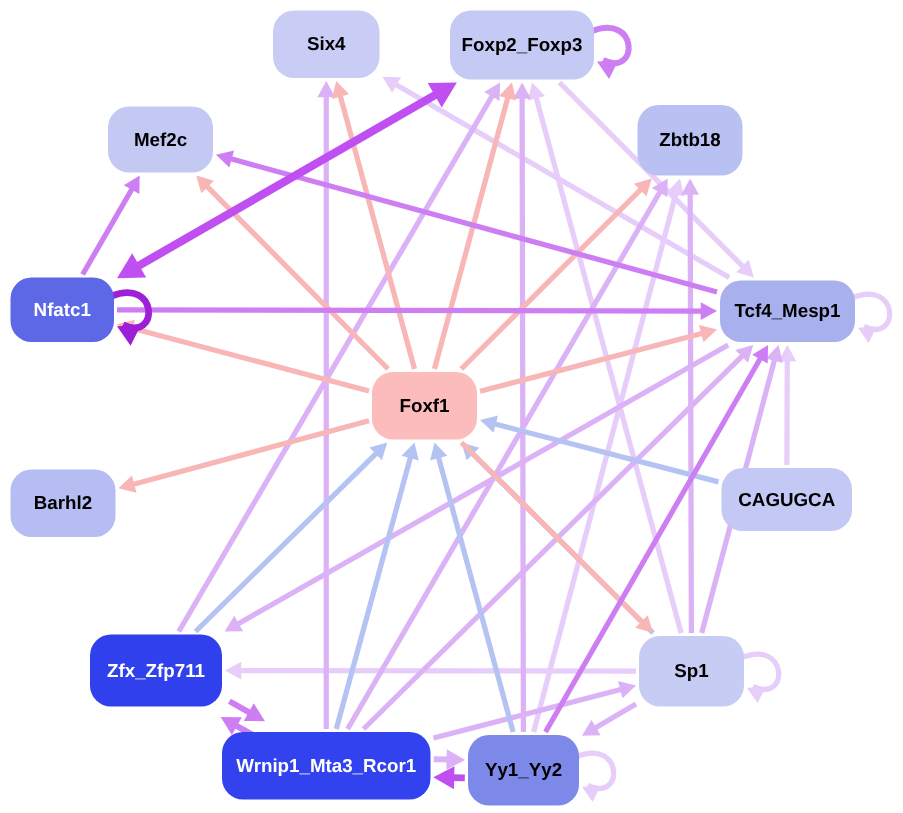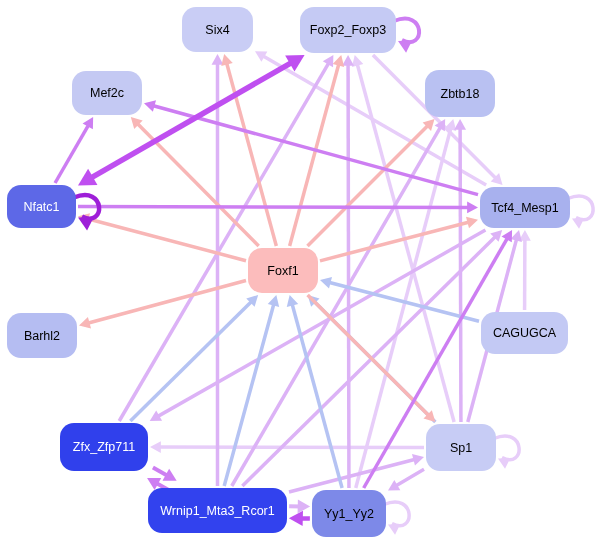--- a/index.html
+++ b/index.html
@@ -7,20 +7,21 @@
     padding: 0;
     background: #ffffff;
     font-family: "Liberation Sans", sans-serif;
   }
   #stage {
     position: relative;
     width: 602px;
     height: 542px;
     background: #ffffff;
     overflow: hidden;
+    font-weight: bold;
   }
   svg text {
     font-family: "Liberation Sans", sans-serif;
     font-size: 12.5px;
     pointer-events: none;
   }
 </style>
 </head>
 <body>
 

